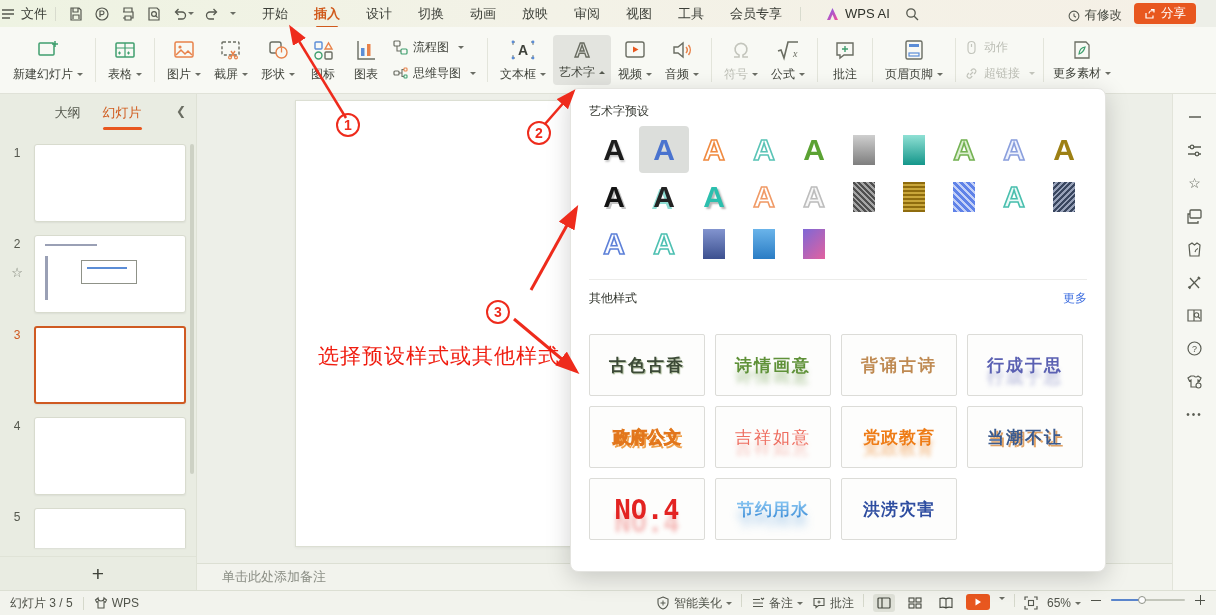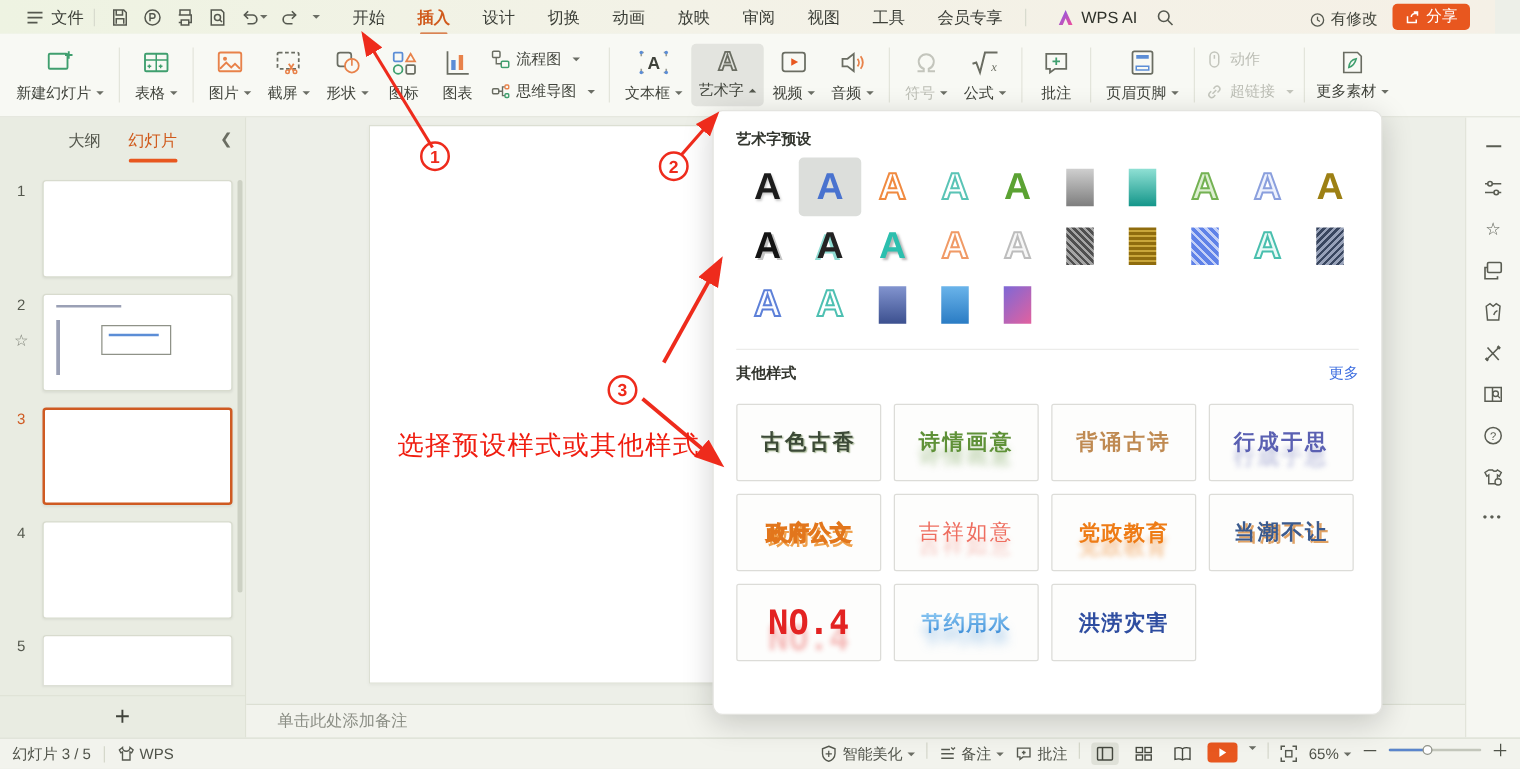--- a/index.html
+++ b/index.html
@@ -2,21 +2,21 @@
 <html><head>
 <meta charset="utf-8">
 <style>
   *{margin:0;padding:0;box-sizing:border-box}
   html,body{width:1216px;height:615px}
   body{position:relative;overflow:hidden;background:#edefe8;font-family:"Liberation Sans",sans-serif;-webkit-font-smoothing:antialiased}
   svg{display:block}
 
   
   .titlebar{position:absolute;left:0;top:0;width:1196px;height:27px;display:flex;align-items:center;
-    background:linear-gradient(90deg,#eef3e2 0%,#f3f2e7 45%,#f5f0e6 100%);padding:0 20px;gap:8px}
+    background:linear-gradient(90deg,#eef3e2 0%,#f3f2e7 45%,#f5f0e6 100%);padding:0 0;gap:8px}
   .menu-file{display:flex;align-items:center;gap:5px;font-size:13px;color:#3c3f38}
   .vsep{width:1px;height:14px;background:#d8dbce}
   .qbar{display:flex;align-items:center;gap:10px;margin:0 4px}
   .qic{width:16px;height:16px;color:#55584f}
   .caret{width:0;height:0;border:3.5px solid transparent;border-top-color:#6a6d64;margin-top:3px;display:inline-block}
   .tabs{display:flex;align-items:center;gap:26px;margin-left:14px}
   .tab{position:relative;font-size:13px;color:#3c3f38;padding:4px 0;cursor:default}
   .tab.active{color:#d05a1c;font-weight:bold}
   .tab.active::after{content:"";position:absolute;left:2px;right:2px;bottom:-1px;height:2px;background:#d05a1c;border-radius:2px}
   .wpsai{display:flex;align-items:center;gap:5px;margin-left:16px;font-size:13px;color:#2e312a}
@@ -96,21 +96,21 @@
   .zoom-plus::after{content:"";position:absolute;top:1px;bottom:1px;left:5.5px;width:1.6px;background:#50534a}
   .slider{width:74px;height:12px;position:relative;cursor:pointer}
   .slider .trk{position:absolute;top:5px;left:0;right:0;height:2px;background:#c3c6bb;border-radius:1px}
   .slider .fil{position:absolute;top:5px;left:0;width:30px;height:2px;background:#5a85cc;border-radius:1px}
   .slider .th{position:absolute;top:2px;left:27px;width:8px;height:8px;border-radius:50%;background:#fdfdfd;border:1px solid #8f azi}
   .slider .th{border:1px solid #8f9288}
 
   
   .panel{position:absolute;left:570px;top:88px;width:536px;height:484px;background:#fff;border:1px solid #e4e4e0;border-radius:8px;
     box-shadow:0 6px 24px rgba(0,0,0,.18);z-index:50;padding:14px 18px 10px 18px}
-  .p-title{font-size:12px;font-weight:bold;color:#33362f}
+  .p-title{font-size:12px;font-weight:normal;color:#33362f}
   .agrid{display:flex;flex-wrap:wrap;width:500px;margin-top:6px}
   .acell{width:50px;height:47px;display:flex;align-items:center;justify-content:center;border-radius:4px;cursor:pointer}
   .acell.sel{background:#dcdedb}
   .al{font:900 30px "Liberation Sans",sans-serif;line-height:1}
   .clipt{-webkit-background-clip:text;background-clip:text;color:transparent}
   .a1{color:#1c1c1c;text-shadow:1px 2px 2px #c9c9c9}
   .a2{color:#4a73cf}
   .a3{color:#fff;-webkit-text-stroke:1.6px #f08a40}
   .a4{color:#fff;-webkit-text-stroke:1.6px #5ac4b6}
   .a5{color:#5ba233}
@@ -130,21 +130,21 @@
   .b9{color:#eafaf7;-webkit-text-stroke:1.6px #49bfae}
   .b10{background:repeating-linear-gradient(135deg,#39465f 0 2px,#97a1b8 2px 4px)}
   .c1{color:#fbfcff;-webkit-text-stroke:1.6px #5d80d8}
   .c2{color:#fff;-webkit-text-stroke:1.6px #4ec0b2}
   .c3{background:linear-gradient(180deg,#8294cf,#3c508f)}
   .c4{background:linear-gradient(180deg,#6ab4ea,#2a7cc4)}
   .c5{background:linear-gradient(135deg,#7e68d6,#e2619f)}
   .p-div{height:1px;background:#ececea;margin:12px 0 10px 0}
   .others-head{display:flex;align-items:center;justify-content:space-between}
   .more-link{font-size:12px;color:#3f6fe0;cursor:pointer}
-  .cards{display:flex;flex-wrap:wrap;gap:10px;margin-top:16px}
+  .cards{display:flex;flex-wrap:wrap;gap:10px;margin-top:27px}
   .card{width:116px;height:62px;border:1px solid #dcdcd8;background:#fdfdfc;border-radius:2px;
     display:flex;align-items:center;justify-content:center;cursor:pointer;overflow:hidden}
   .ct{font-size:17px;letter-spacing:2px;white-space:nowrap;font-family:"DejaVu Serif",serif;line-height:1}
   .t1{color:#3c4a37;font-weight:700;text-shadow:1px 1px 1px #a8b896}
   .t2{color:#5f9138;font-weight:700;text-shadow:0 11px 5px rgba(95,145,56,.35)}
   .t3{color:#bf8a52;font-weight:700}
   .t4{color:#5a60b2;font-weight:700;text-shadow:0 12px 4px rgba(90,96,178,.35)}
   .t5{color:#ffd22e;-webkit-text-stroke:1px #e2761c;font-weight:900;font-family:"Liberation Sans",sans-serif;text-shadow:2px 3px 0 #f0a04a;letter-spacing:0}
   .t6{font-weight:700;background:linear-gradient(180deg,#fa9ec6,#f2549b);-webkit-background-clip:text;background-clip:text;color:transparent;filter:drop-shadow(0 10px 4px rgba(242,84,155,.35));font-family:"Liberation Sans",sans-serif}
   .t7{color:#ee6e60;font-weight:400;text-shadow:0 11px 4px rgba(238,110,96,.4)}

